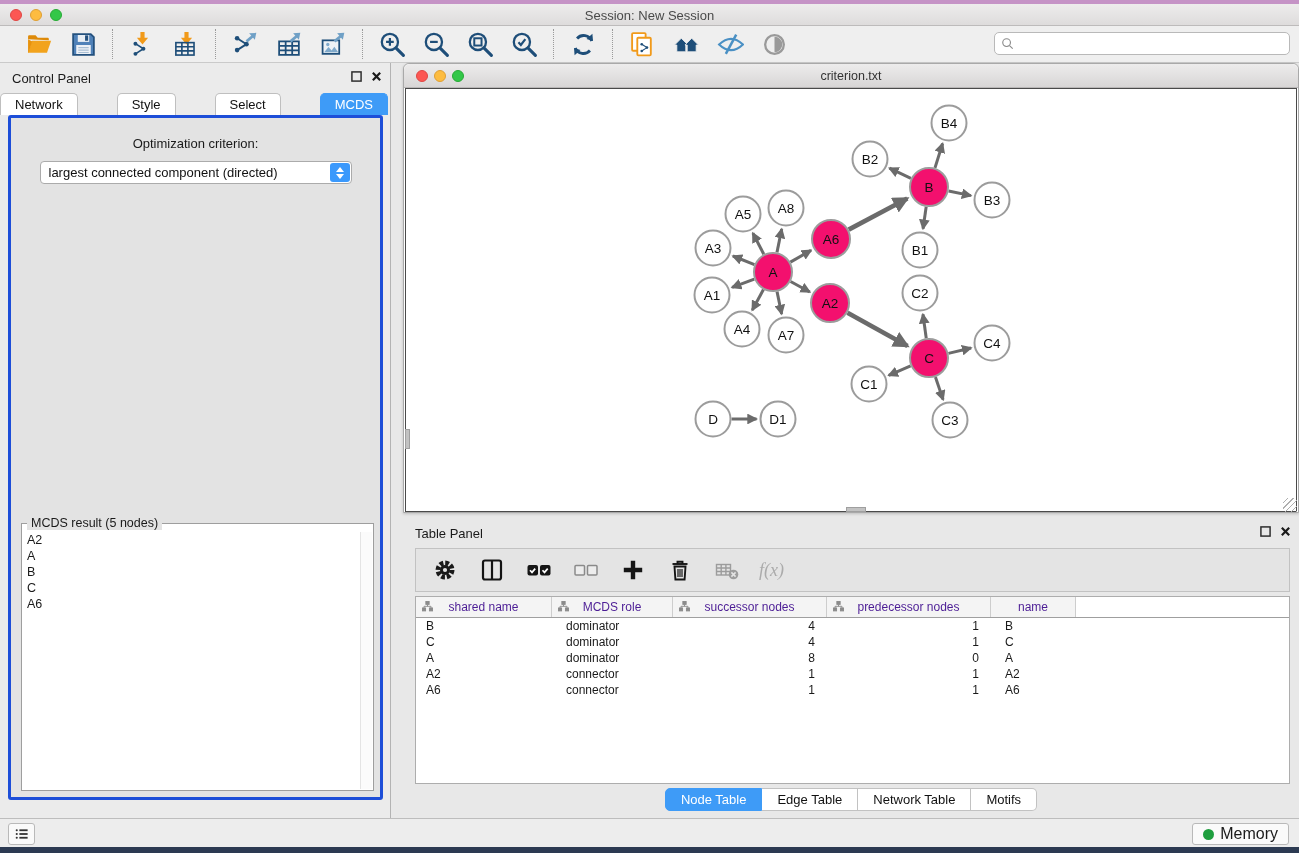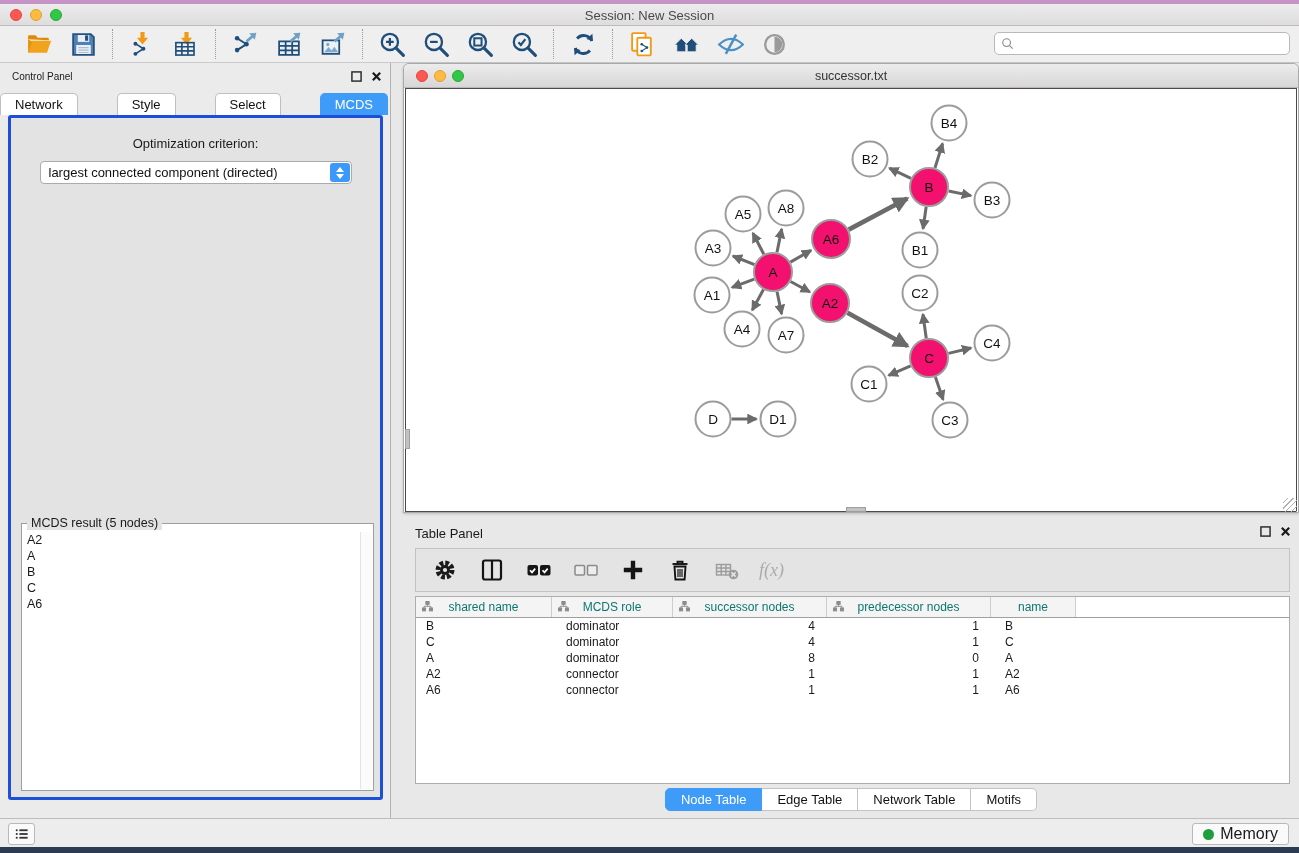--- a/index.html
+++ b/index.html
@@ -24,21 +24,21 @@
   .tb-icon svg { width:27px; height:27px; }
   .search-wrap { position:absolute; right:9px; top:6px; width:296px; height:23px; background:#FFF;
                  border:1px solid #B9B9B9; border-radius:5px; display:flex; align-items:center; padding-left:6px; }
   .search-wrap svg { width:14px; height:14px; }
   .search-input { border:none; outline:none; flex:1; height:19px; font-size:12px; background:transparent; }
 
   
   .control-panel { position:absolute; left:0; top:63px; width:391px; height:755px; background:#EBEBEB;
                    border-right:1px solid #B3B3B3; }
   .panel-head { position:relative; height:30px; }
-  .panel-title { position:absolute; left:12px; top:8px; font-size:10px; color:#1a1a1a; }
+  .panel-title { position:absolute; left:12px; top:8px; font-size:13px; color:#1a1a1a; }
   .win-btns { position:absolute; right:8px; top:8px; display:flex; gap:9px; align-items:center; }
   .win-btns svg { width:11px; height:11px; }
   .cp-tabs { position:absolute; left:0; top:30px; width:100%; display:flex; justify-content:space-between; z-index:2; }
   .cp-tab { height:22px; padding:0 14px; background:#FFF; border:1px solid #BFBFBF; border-bottom:none;
             border-radius:5px 5px 0 0; font-size:13px; line-height:21px; margin-right:2px; color:#111; }
   .cp-tab.active { background:#3E9BF7; border-color:#3E9BF7; color:#FFF; }
   .cp-body { position:absolute; left:8px; top:52px; width:375px; height:685px; background:#E3E3E3;
              border:3px solid #1d4ed8; border-radius:3px; }
   .opt-label { margin-top:18px; text-align:center; font-size:13px; }
   .mcds-select { position:relative; margin:10px auto 0; width:312px; height:23px; background:#FFF;
@@ -77,21 +77,21 @@
   .tp-head { position:relative; height:26px; }
   .tp-title { position:absolute; left:12px; top:6px; font-size:13px; }
   .tp-toolbar { position:absolute; left:12px; top:28px; width:875px; height:44px; background:#E4E4E4;
                 border:1px solid #C2C2C2; display:flex; align-items:center; gap:17px; padding-left:14px; }
   .tp-toolbar .tb-icon svg { width:24px; height:24px; }
   .fx-label { font-size:18px; font-family:"Liberation Serif", serif; font-style:italic; color:#ABABAB; }
   .data-table { position:absolute; left:12px; top:76px; width:875px; height:188px; background:#FFF;
                 border:1px solid #ADADAD; overflow:hidden; }
   .dt-header { display:flex; height:21px; background:#F4F4F4; border-bottom:1px solid #9F9F9F; }
   .dt-hcell { position:relative; border-right:1px solid #CDCDCD; font-size:12px; display:flex;
-              align-items:center; justify-content:center; color:#0f766e; }
+              align-items:center; justify-content:center; color:#4c1d95; }
   .dt-hcell .hicon { position:absolute; left:6px; top:4px; }
   .dt-row { display:flex; height:16px; }
   .dt-cell { font-size:12px; line-height:16px; white-space:nowrap; overflow:hidden; }
   .tp-tabs { position:absolute; left:0; width:896px; top:268px; display:flex; justify-content:center; }
   .tp-tab { height:23px; padding:0 15px; background:#FFF; border:1px solid #C2C2C2; border-left:none;
             font-size:13px; line-height:21px; color:#111; }
   .tp-tab:first-child { border-left:1px solid #C2C2C2; border-radius:5px 0 0 5px; }
   .tp-tab:last-child { border-radius:0 5px 5px 0; }
   .tp-tab.active { background:#3E9BF7; border-color:#3E9BF7; color:#FFF; }
 
@@ -319,21 +319,21 @@
       <div class="result-scroll"></div>
     </div>
   </div>
 </div>
 
 <div class="net-window">
   <div class="net-titlebar">
     <span class="traffic t-red"></span>
     <span class="traffic t-yel"></span>
     <span class="traffic t-grn"></span>
-    <div class="net-title">successor.txt</div>
+    <div class="net-title">criterion.txt</div>
   </div>
   <div class="net-canvas">
     <svg id="graph-svg" width="890" height="422">
         <defs>
           <marker id="arrow" viewBox="0 0 10 10" refX="8.5" refY="5" markerWidth="3.6" markerHeight="3.6" orient="auto">
             <path d="M0 0L10 5L0 10z" fill="#6B6B6B"></path>
           </marker>
         </defs>
         <line x1="348.28605427212415" y1="190.0560778973958" x2="326.11749165746653" y2="198.4147162602995" stroke="#6B6B6B" stroke-width="3" marker-end="url(#arrow)"></line>
         <line x1="384.5696780476575" y1="192.55543893819967" x2="403.7948702451939" y2="203.01124522107037" stroke="#6B6B6B" stroke-width="3" marker-end="url(#arrow)"></line>

